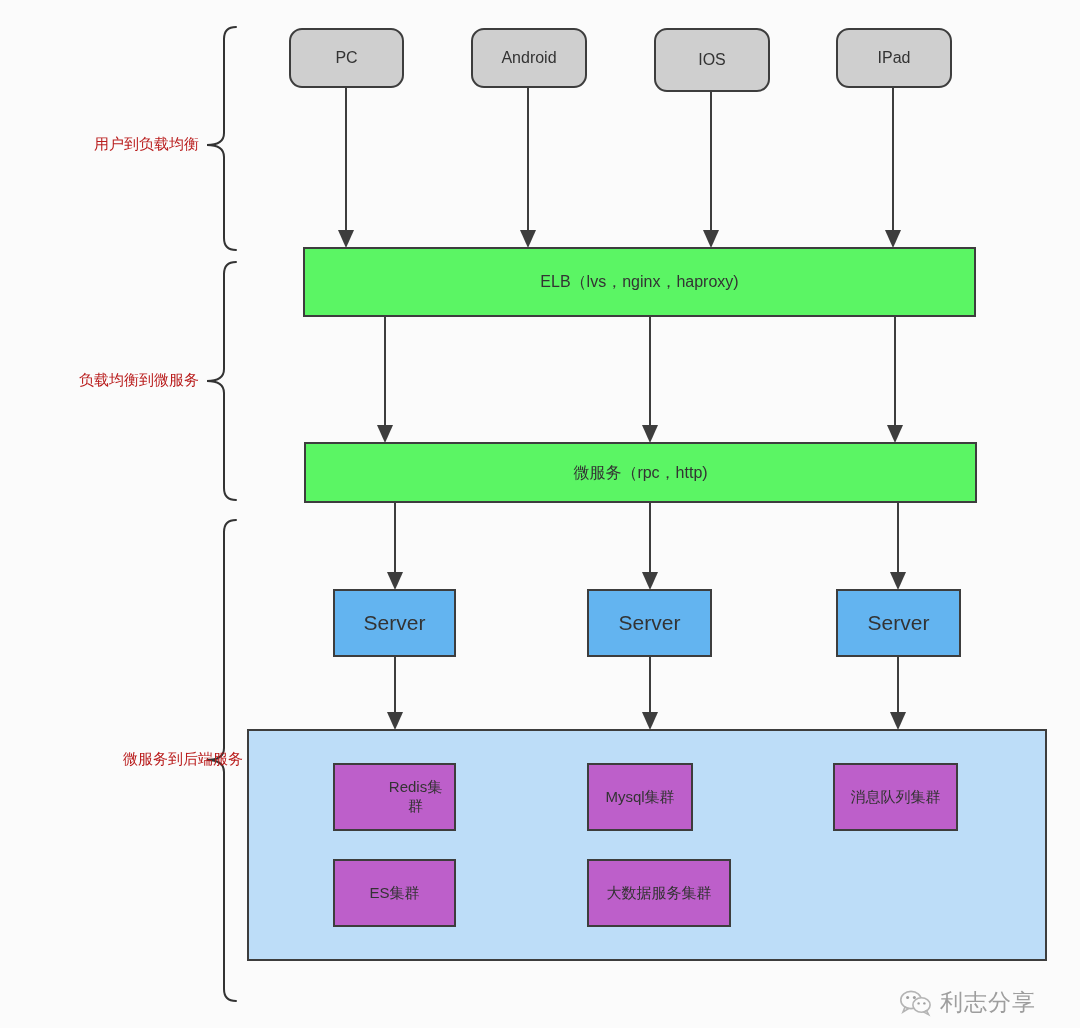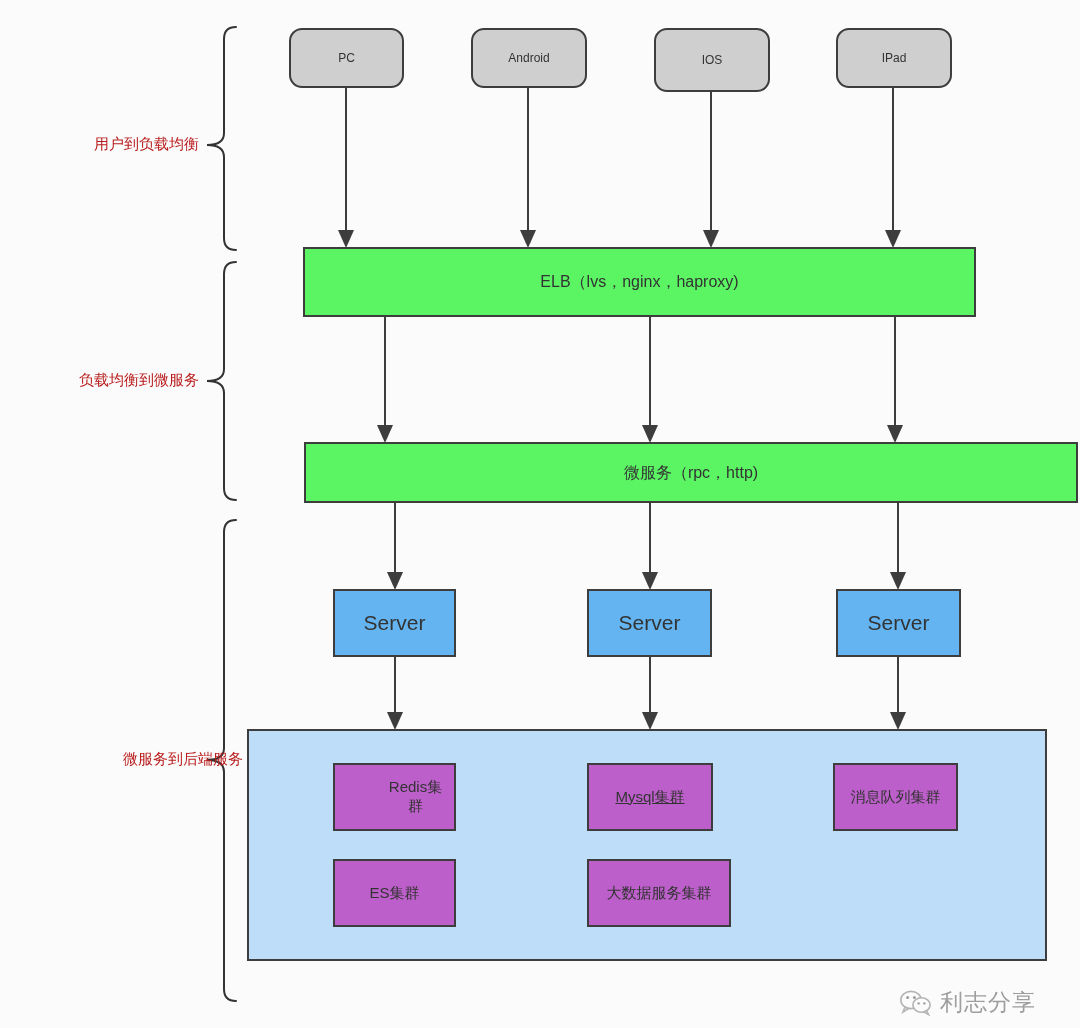--- a/index.html
+++ b/index.html
@@ -34,21 +34,21 @@
     align-items: center;
     justify-content: center;
     text-align: center;
     color: #333333;
     border: 2px solid #3d3d3d;
     line-height: 1.25;
   }
   .client-node {
     border-radius: 13px;
     background: #cfcfcf;
-    font-size: 12px;
+    font-size: 16px;
   }
   .bar-node {
     background: #5bf564;
     font-size: 16px;
   }
   .server-node {
     background: #63b4f0;
     font-size: 21px;
     text-align: right;
   }
@@ -127,36 +127,36 @@
       </div>
       <div class="node client-node" style="left: 654px; top: 28px; width: 116px; height: 64px;">
         <span>IOS</span>
       </div>
       <div class="node client-node" style="left: 836px; top: 28px; width: 116px; height: 60px;">
         <span>IPad</span>
       </div>
       <div class="node bar-node" style="left: 303px; top: 247px; width: 673px; height: 70px;">
         <span>ELB（lvs，nginx，haproxy)</span>
       </div>
-      <div class="node bar-node" style="left: 304px; top: 442px; width: 774px; height: 61px;">
+      <div class="node bar-node" style="left: 304px; top: 442px; width: 673px; height: 61px;">
         <span>微服务（rpc，http)</span>
       </div>
       <div class="node server-node" style="left: 333px; top: 589px; width: 123px; height: 68px;">
         <span>Server</span>
       </div>
       <div class="node server-node" style="left: 587px; top: 589px; width: 125px; height: 68px;">
         <span>Server</span>
       </div>
       <div class="node server-node" style="left: 836px; top: 589px; width: 125px; height: 68px;">
         <span>Server</span>
       </div>
       <div class="node cluster-node" style="left: 333px; top: 763px; width: 123px; height: 68px; padding-left: 48px;">
         <span>Redis集群</span>
       </div>
-      <div class="node cluster-node" style="left: 587px; top: 763px; width: 126px; height: 68px; text-decoration: underline;">
+      <div class="node cluster-node" style="left: 587px; top: 763px; width: 106px; height: 68px;">
         <span>Mysql集群</span>
       </div>
       <div class="node cluster-node" style="left: 833px; top: 763px; width: 125px; height: 68px;">
         <span>消息队列集群</span>
       </div>
       <div class="node cluster-node" style="left: 333px; top: 859px; width: 123px; height: 68px;">
         <span>ES集群</span>
       </div>
       <div class="node cluster-node" style="left: 587px; top: 859px; width: 144px; height: 68px;">
         <span>大数据服务集群</span>

